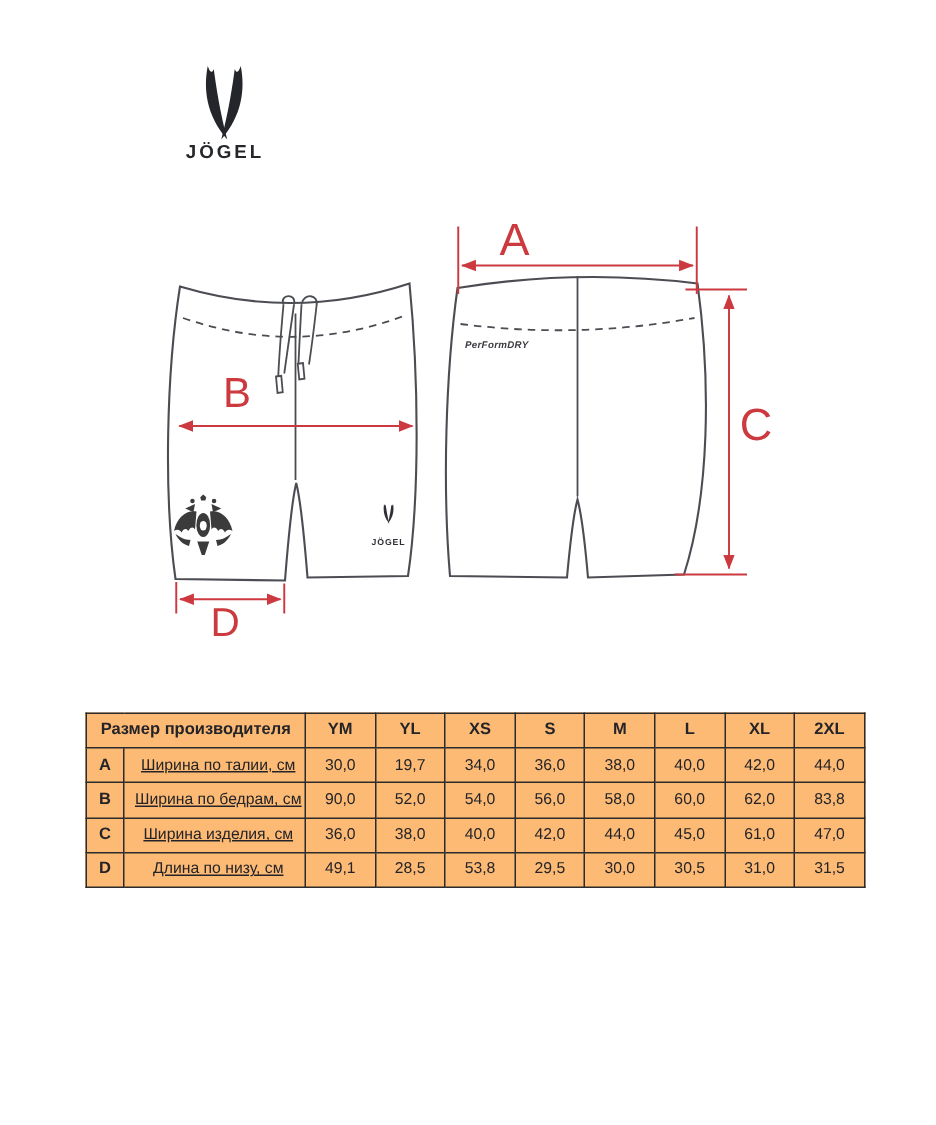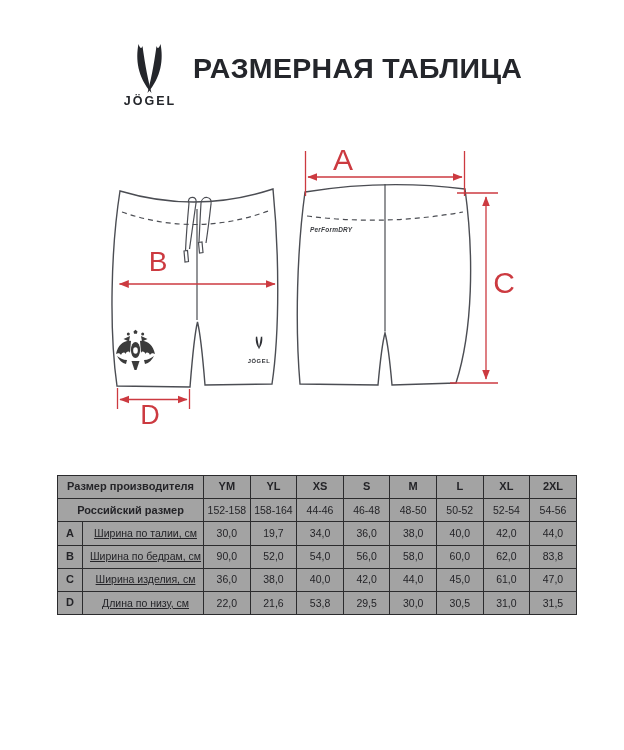--- a/index.html
+++ b/index.html
@@ -16,42 +16,41 @@
 
   
   .diagram{position:absolute;left:0;top:0;width:624px;height:472px;}
   .dim-label{font-family:"Liberation Sans",sans-serif;fill:#cc3a40;}
   .fabric-text{font-family:"Liberation Sans",sans-serif;font-style:italic;font-weight:bold;
                fill:#3a3c40;letter-spacing:0.2px;}
   .mini-brand{font-family:"Liberation Sans",sans-serif;font-weight:bold;fill:#2e3035;letter-spacing:0.6px;}
 
   
   #size-table{position:absolute;left:57px;top:475px;border-collapse:collapse;table-layout:fixed;
-              background:#a3a3a3;color:#242428;}
+              background:#fdba74;color:#242428;}
   #size-table td{border:1.5px solid #2b2b2d;height:22.2px;text-align:center;font-size:10.5px;
                  padding:0 2px;line-height:1.05;white-space:nowrap;overflow:hidden;}
   #size-table td.b{font-weight:bold;}
   #size-table td.hdr{font-size:11px;}
   #size-table td.l{text-align:center;padding-left:7px;text-decoration:underline;}
 </style>
 </head>
 <body>
 
 <div class="page">
 
   <div class="logo">
     <svg width="31" height="50" viewBox="0 0 30 50">
       <g fill="#24262b">
         <path d="M4,0 C1,15 3,33 17,49 C12,30 9.5,13 8,2 C7,5 5.5,4.5 4,0 Z"></path>
         <path d="M26,0 C29,15 27,33 13,49 C18,30 20.5,13 22,2 C23,5 24.5,4.5 26,0 Z"></path>
       </g>
     </svg>
     <div class="logo-text">JÖGEL</div>
   </div>
-  <div class="page-title">РАЗМЕРНАЯ ТАБЛИЦА</div>
 
   <svg class="diagram" viewBox="0 0 624 472">
     <defs>
       <marker id="mE" markerUnits="userSpaceOnUse" markerWidth="10" markerHeight="9" refX="9.3" refY="4.5" orient="auto">
         <path d="M0,0.6 L10,4.5 L0,8.4 Z" fill="#cc3a40"></path>
       </marker>
       <marker id="mS" markerUnits="userSpaceOnUse" markerWidth="10" markerHeight="9" refX="0.7" refY="4.5" orient="auto">
         <path d="M10,0.6 L0,4.5 L10,8.4 Z" fill="#cc3a40"></path>
       </marker>
       <g id="tulip-sm">
@@ -153,31 +152,20 @@
           <td class="b hdr">YM</td>
           <td class="b hdr">YL</td>
           <td class="b hdr">XS</td>
           <td class="b hdr">S</td>
           <td class="b hdr">M</td>
           <td class="b hdr">L</td>
           <td class="b hdr">XL</td>
           <td class="b hdr">2XL</td>
         </tr>
         <tr>
-          <td colspan="2" class="b hdr">Российский размер</td>
-          <td>152-158</td>
-          <td>158-164</td>
-          <td>44-46</td>
-          <td>46-48</td>
-          <td>48-50</td>
-          <td>50-52</td>
-          <td>52-54</td>
-          <td>54-56</td>
-        </tr>
-        <tr>
           <td class="b hdr">A</td>
           <td class="l">Ширина по талии, см</td>
           <td>30,0</td>
           <td>19,7</td>
           <td>34,0</td>
           <td>36,0</td>
           <td>38,0</td>
           <td>40,0</td>
           <td>42,0</td>
           <td>44,0</td>
@@ -202,22 +190,22 @@
           <td>40,0</td>
           <td>42,0</td>
           <td>44,0</td>
           <td>45,0</td>
           <td>61,0</td>
           <td>47,0</td>
         </tr>
         <tr>
           <td class="b hdr">D</td>
           <td class="l">Длина по низу, см</td>
-          <td>22,0</td>
-          <td>21,6</td>
+          <td>49,1</td>
+          <td>28,5</td>
           <td>53,8</td>
           <td>29,5</td>
           <td>30,0</td>
           <td>30,5</td>
           <td>31,0</td>
           <td>31,5</td>
         </tr>
       </tbody>
     </table>
 

